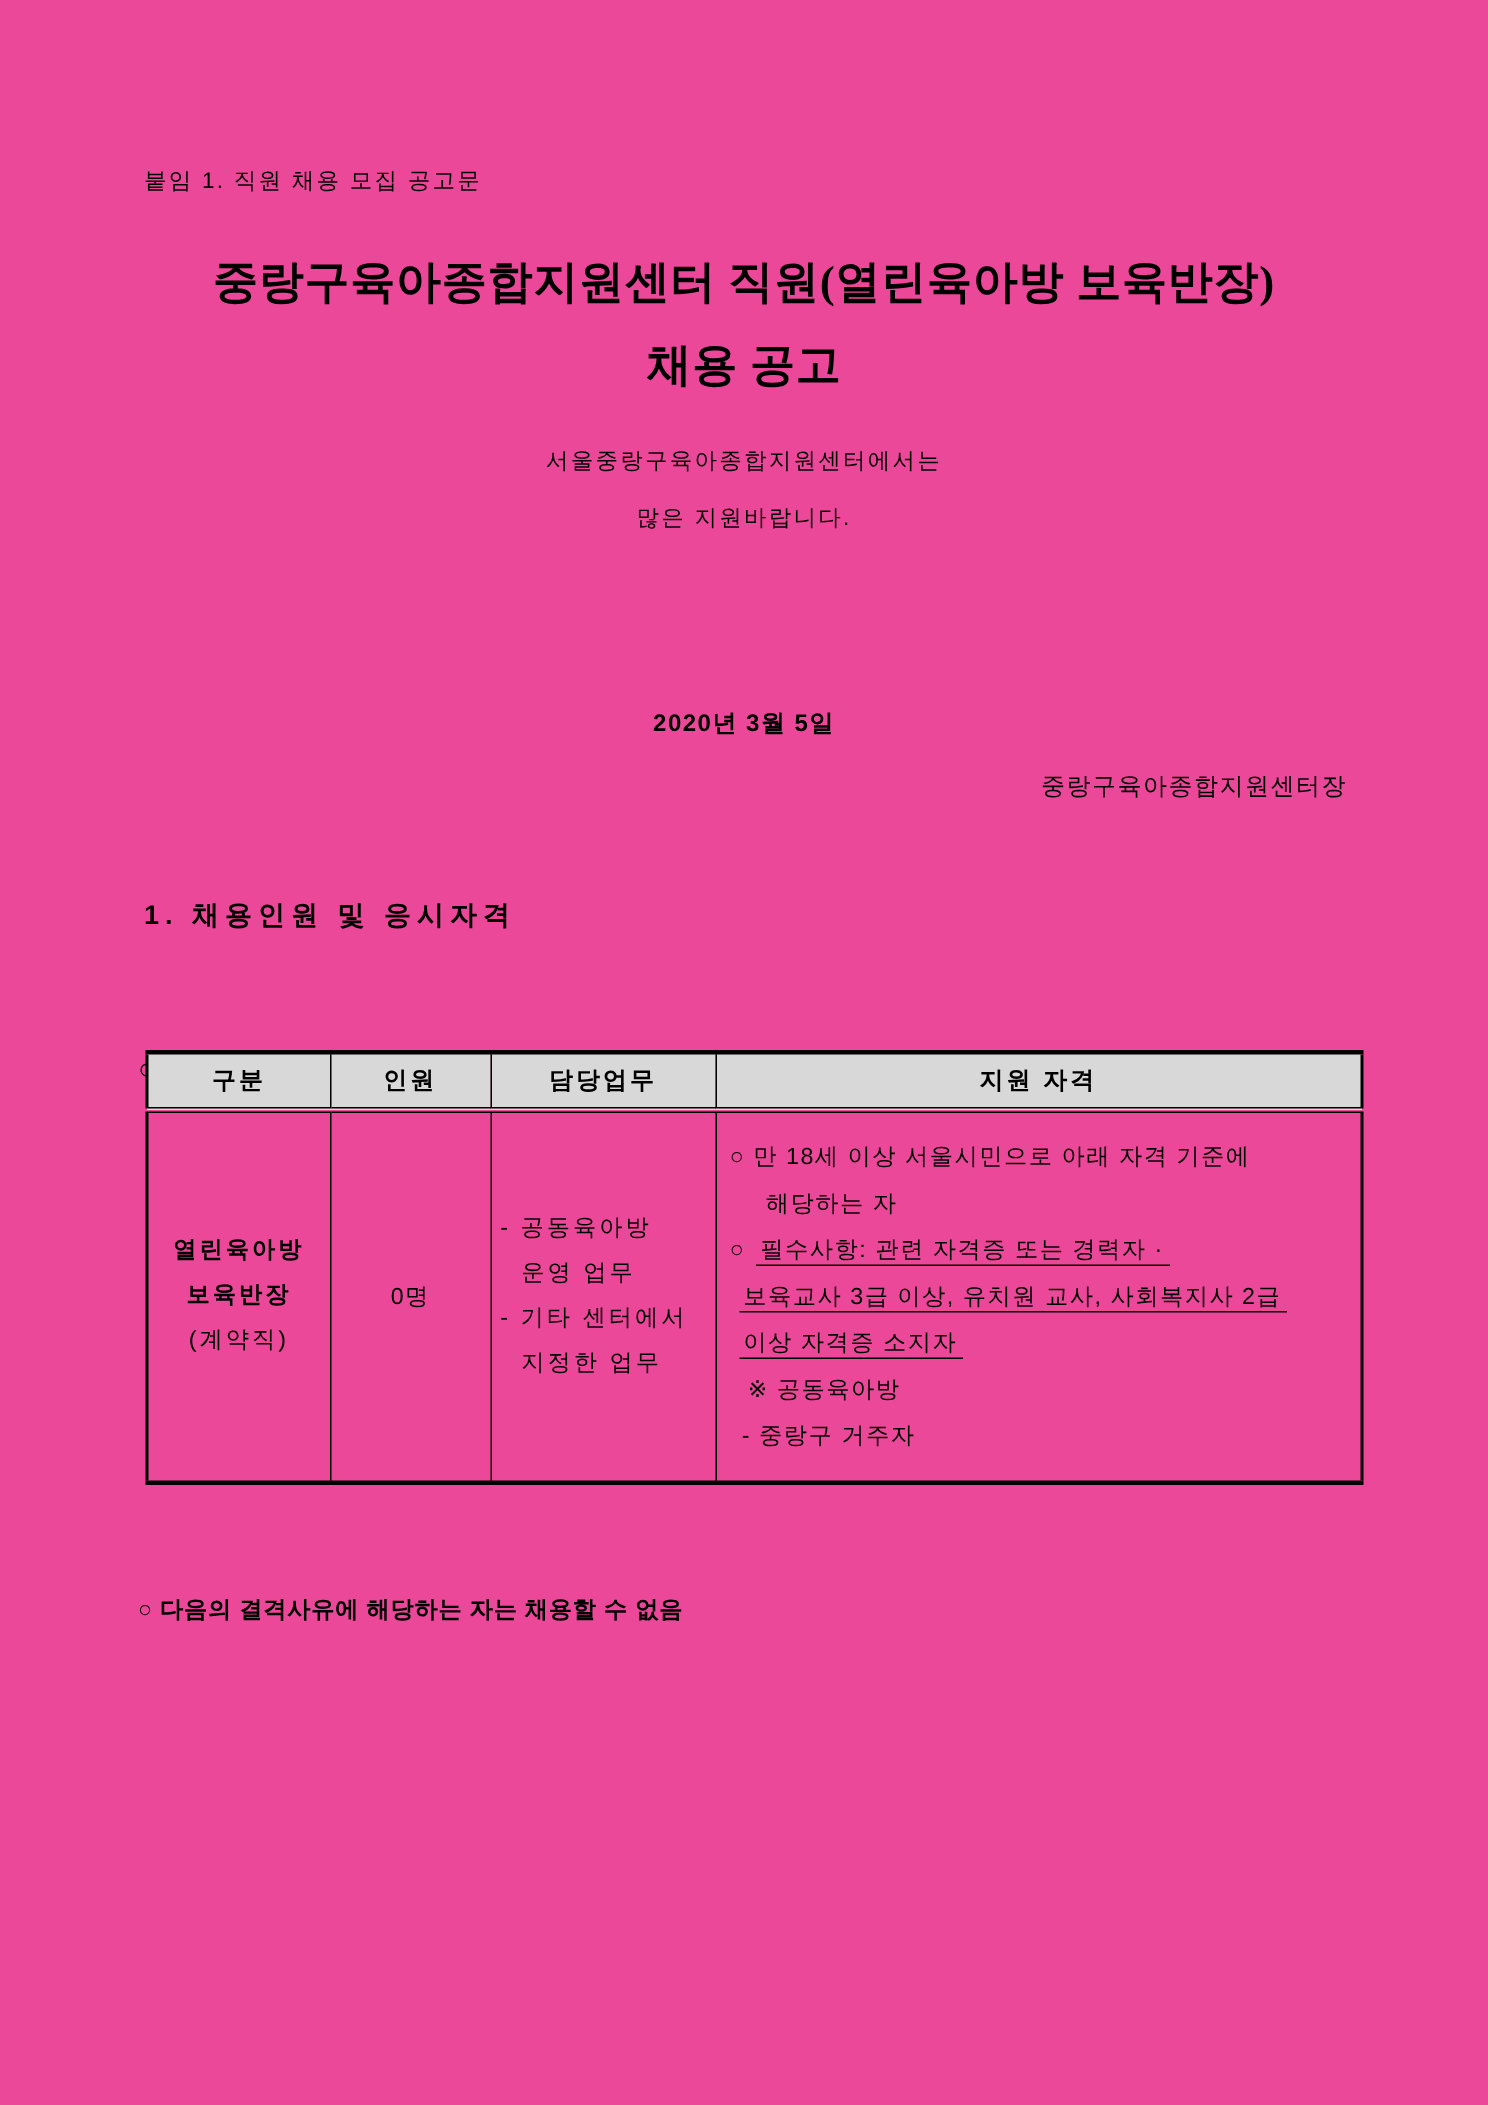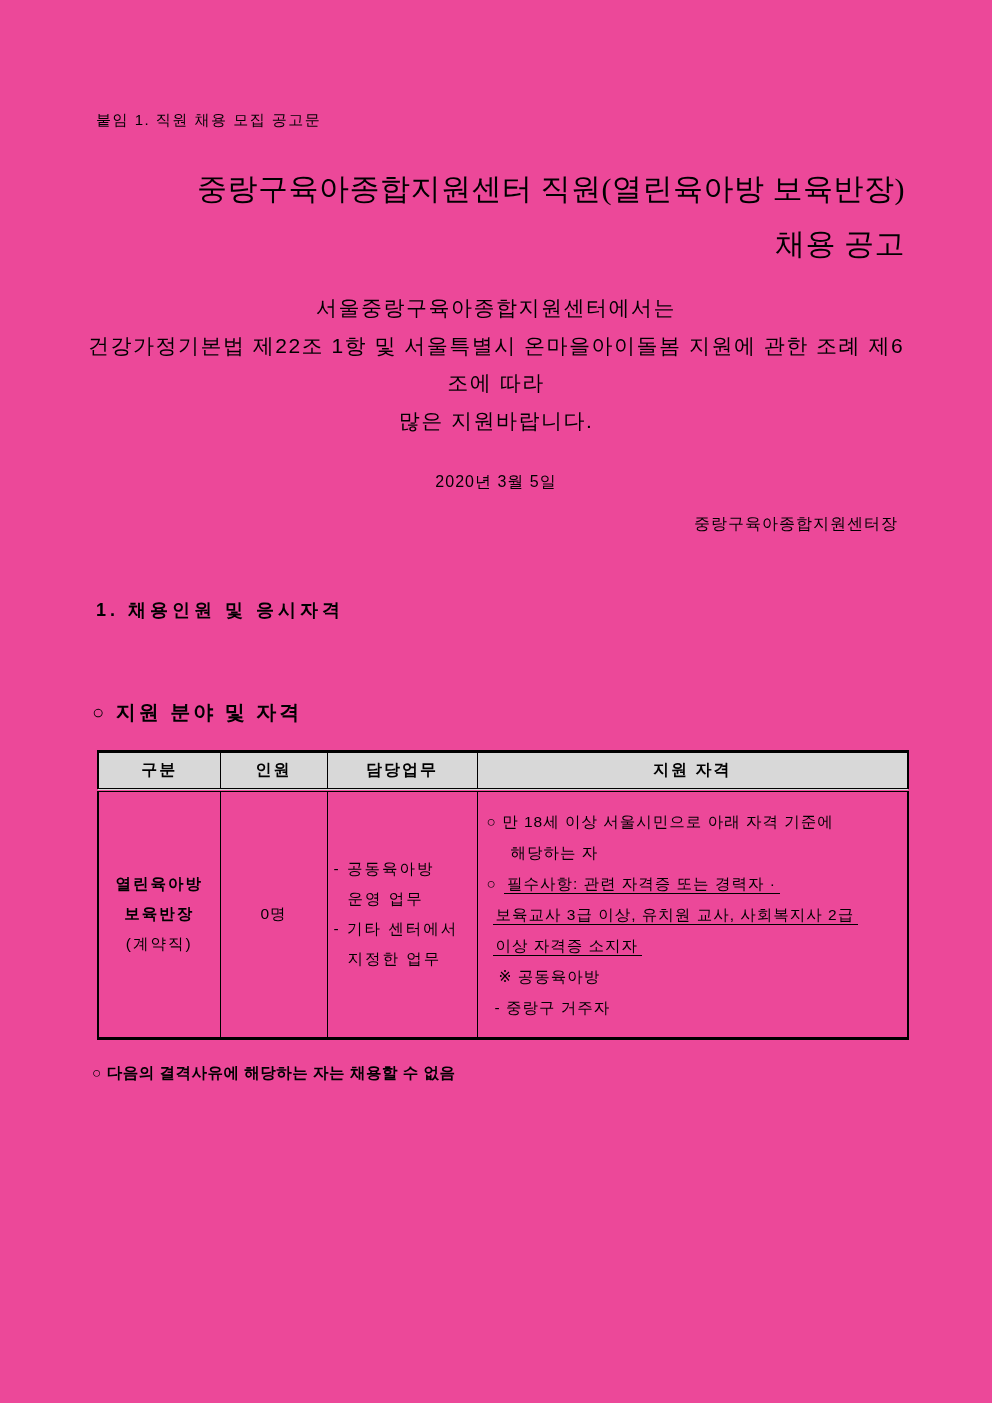--- a/index.html
+++ b/index.html
@@ -14,49 +14,49 @@
     height: 1403px;
     background: #ec4899;
     overflow: hidden;
   }
   .attachment {
     position: absolute; left: 96px; top: 111px;
     font-size: 15px; letter-spacing: 1.5px;
   }
   .title {
     position: absolute; left: 87px; top: 161px; width: 818px;
-    text-align: right;
+    text-align: center;
     font-family: "Liberation Serif", "DejaVu Serif", serif;
-    font-weight: normal;
+    font-weight: bold;
     font-size: 30px; line-height: 55px; letter-spacing: 0.5px;
   }
   .intro {
     position: absolute; left: 87px; top: 289px; width: 818px;
     text-align: center;
-    font-size: 21px; line-height: 37.5px; letter-spacing: 1.5px;
+    font-size: 15px; line-height: 37.5px; letter-spacing: 1.5px;
   }
   .date-line {
     position: absolute; left: 87px; top: 472px; width: 818px;
-    text-align: center; font-size: 16px; letter-spacing: 1px;
+    text-align: center; font-size: 16px; letter-spacing: 1px; font-weight: bold;
   }
   .signer-line {
     position: absolute; left: 87px; top: 514px; width: 818px;
     text-align: right; padding-right: 7px;
     font-size: 16px; letter-spacing: 1px;
   }
   .sec1 {
     position: absolute; left: 96px; top: 598px;
     font-size: 18px; font-weight: bold; letter-spacing: 4px;
   }
   .sub {
     position: absolute; left: 92px; top: 699px;
     font-size: 20px; font-weight: bold; letter-spacing: 3px;
   }
   table.recruit {
-    position: absolute; left: 97px; top: 750px;
+    position: absolute; left: 97px; top: 700px;
     width: 810px;
     border-collapse: collapse;
     table-layout: fixed;
   }
   table.recruit { border-top: 3px solid #000; border-bottom: 3px solid #000; }
   .recruit th {
     background: #d8d8d8;
     height: 38px;
     font-size: 16px; font-weight: bold; letter-spacing: 2px;
     text-align: center; vertical-align: middle;
@@ -97,21 +97,20 @@
 
   <div class="attachment">붙임 1. 직원 채용 모집 공고문</div>
 
   <div class="title">
     <div>중랑구육아종합지원센터 직원(열린육아방 보육반장)</div>
     <div>채용 공고</div>
   </div>
 
   <div class="intro">
     <div>서울중랑구육아종합지원센터에서는</div>
-    <div>건강가정기본법 제22조 1항 및 서울특별시 온마을아이돌봄 지원에 관한 조례 제6조에 따라</div>
     <div>많은 지원바랍니다.</div>
   </div>
 
   <div class="date-line">2020년 3월 5일</div>
 
   <div class="signer-line">중랑구육아종합지원센터장</div>
 
   <div class="sec1">1. 채용인원 및 응시자격</div>
 
   <div class="sub">○ 지원 분야 및 자격</div>

